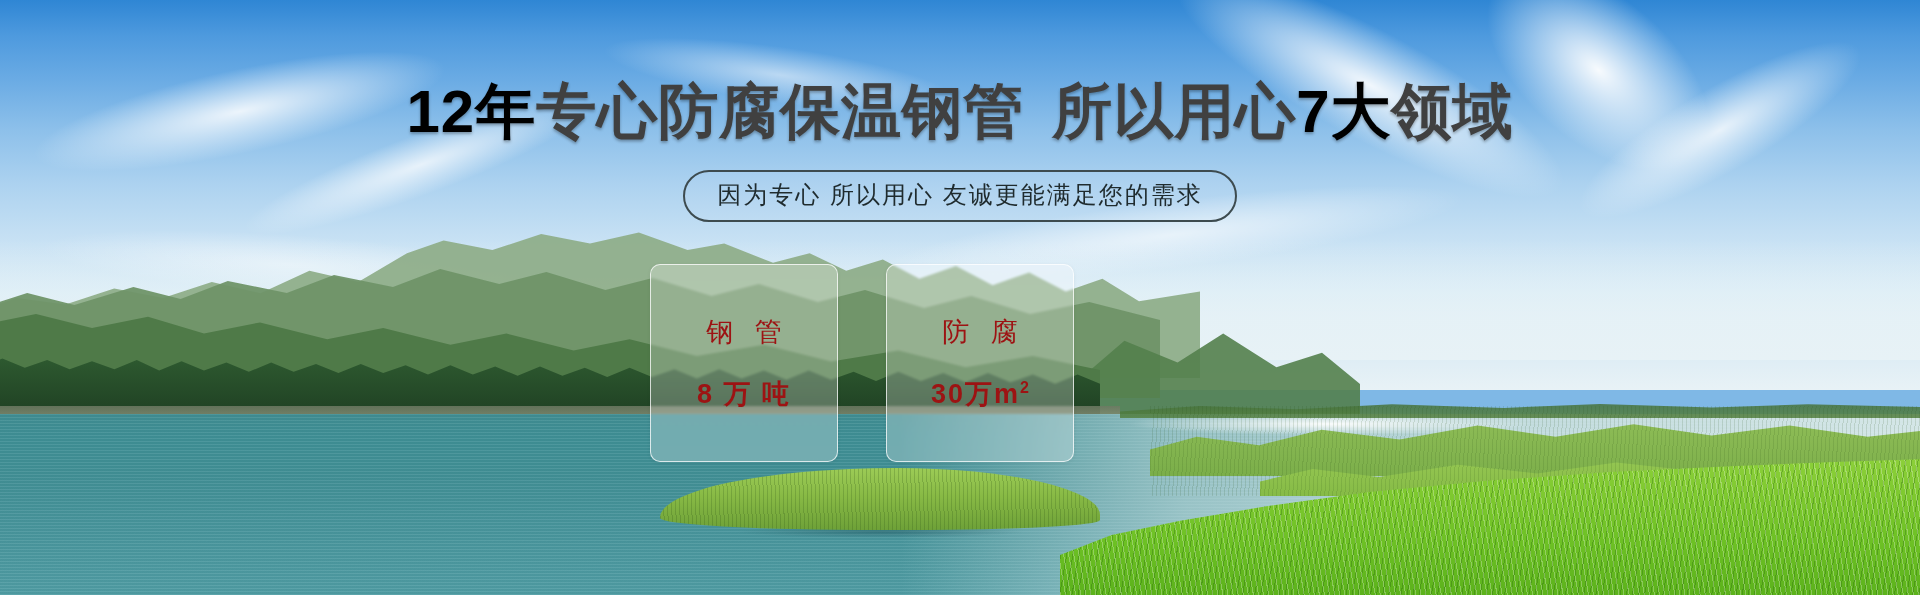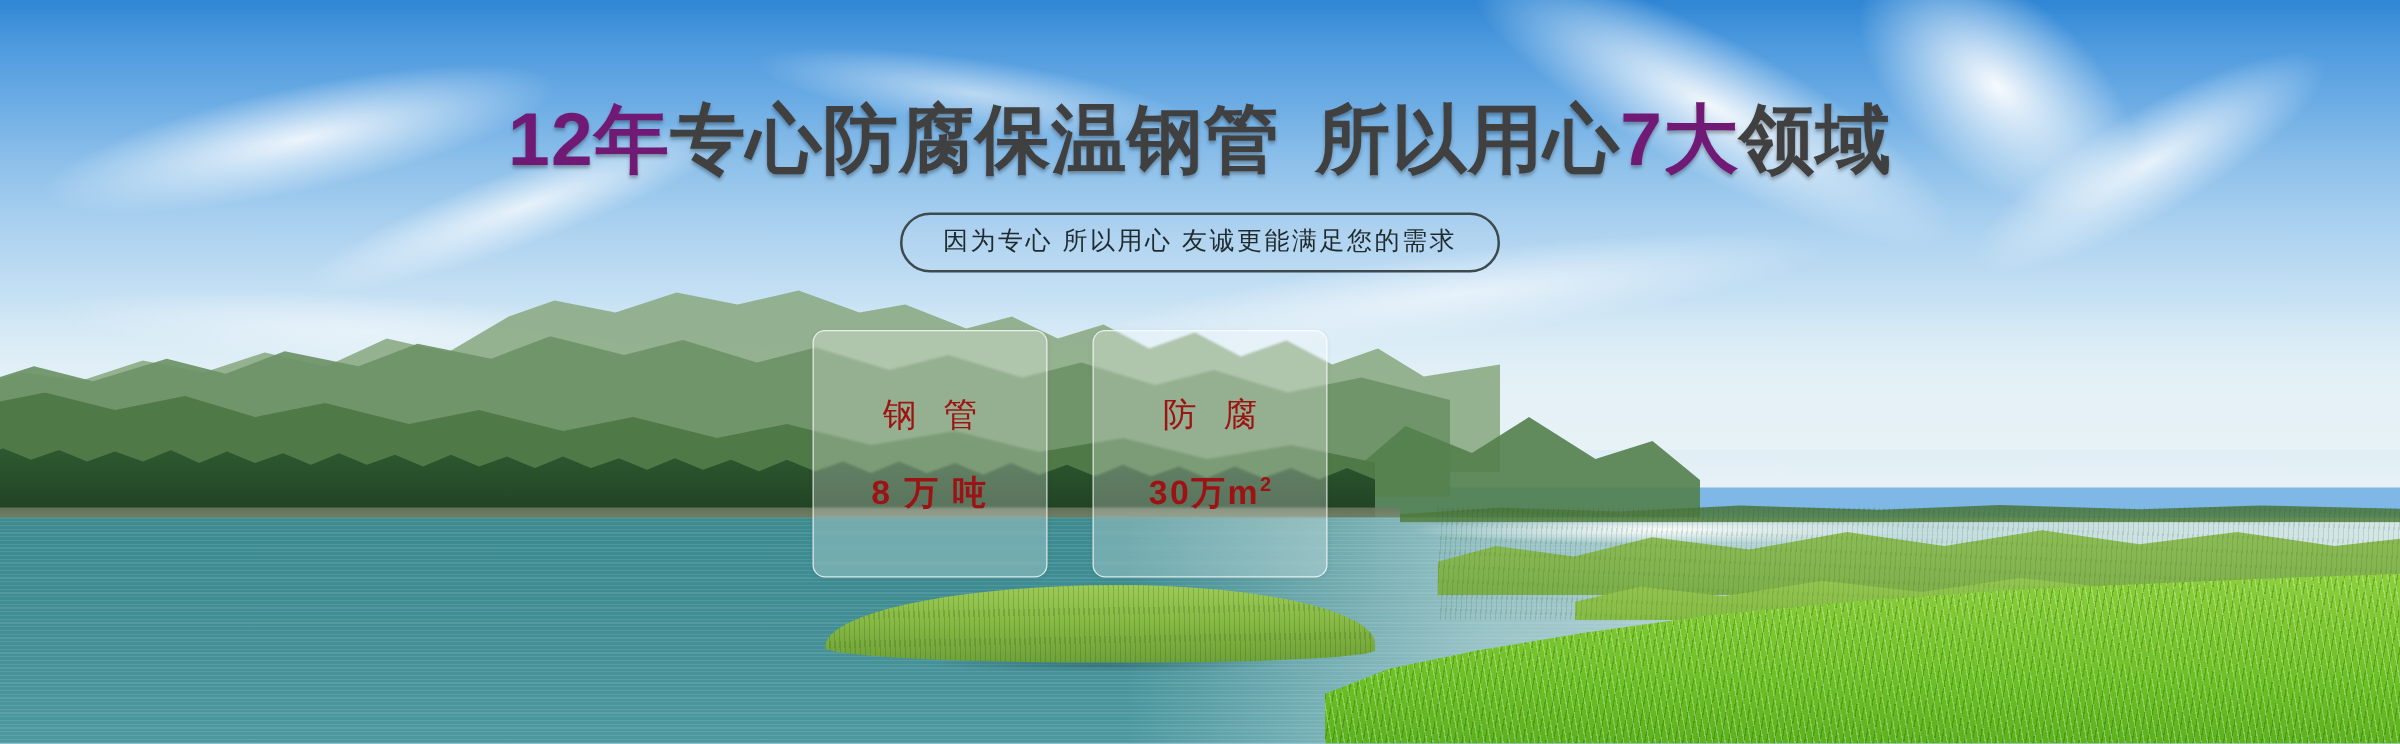--- a/index.html
+++ b/index.html
@@ -204,44 +204,44 @@
     position:absolute;
     left:0;top:82px;width:1920px;
     text-align:center;
     font-size:60px;
     font-weight:bold;
     letter-spacing:1px;
     line-height:1;
     white-space:nowrap;
     text-shadow:0 2px 3px rgba(0,0,0,.30);
   }
-  .hl-red{color:#701a75;}
+  .hl-red{color:#000000;}
   .hl-dark{color:#404040;}
   .hl-gap{display:inline-block;width:28px;}
 
   .subtitle-wrap{
     position:absolute;left:0;top:170px;width:1920px;text-align:center;
   }
   .subtitle{
     display:inline-block;
     padding:10px 32px 12px 32px;
     border:2px solid #3d4b4f;
     border-radius:26px;
     color:#1f2b2e;
-    font-size:20px;
+    font-size:24px;
     letter-spacing:2px;
     line-height:1.1;
     white-space:nowrap;
     background:rgba(255,255,255,0.02);
   }
 
   
   .cards{
     position:absolute;left:650px;top:264px;width:620px;height:196px;
-    display:flex;gap:36px;
+    display:flex;gap:48px;
   }
   .card{
     position:relative;
     width:186px;height:196px;
     border-radius:10px;
     border:1px solid rgba(255,255,255,.75);
     background:rgba(255,255,255,.26);
     backdrop-filter:blur(1px);
     display:flex;flex-direction:column;
     align-items:center;justify-content:center;

